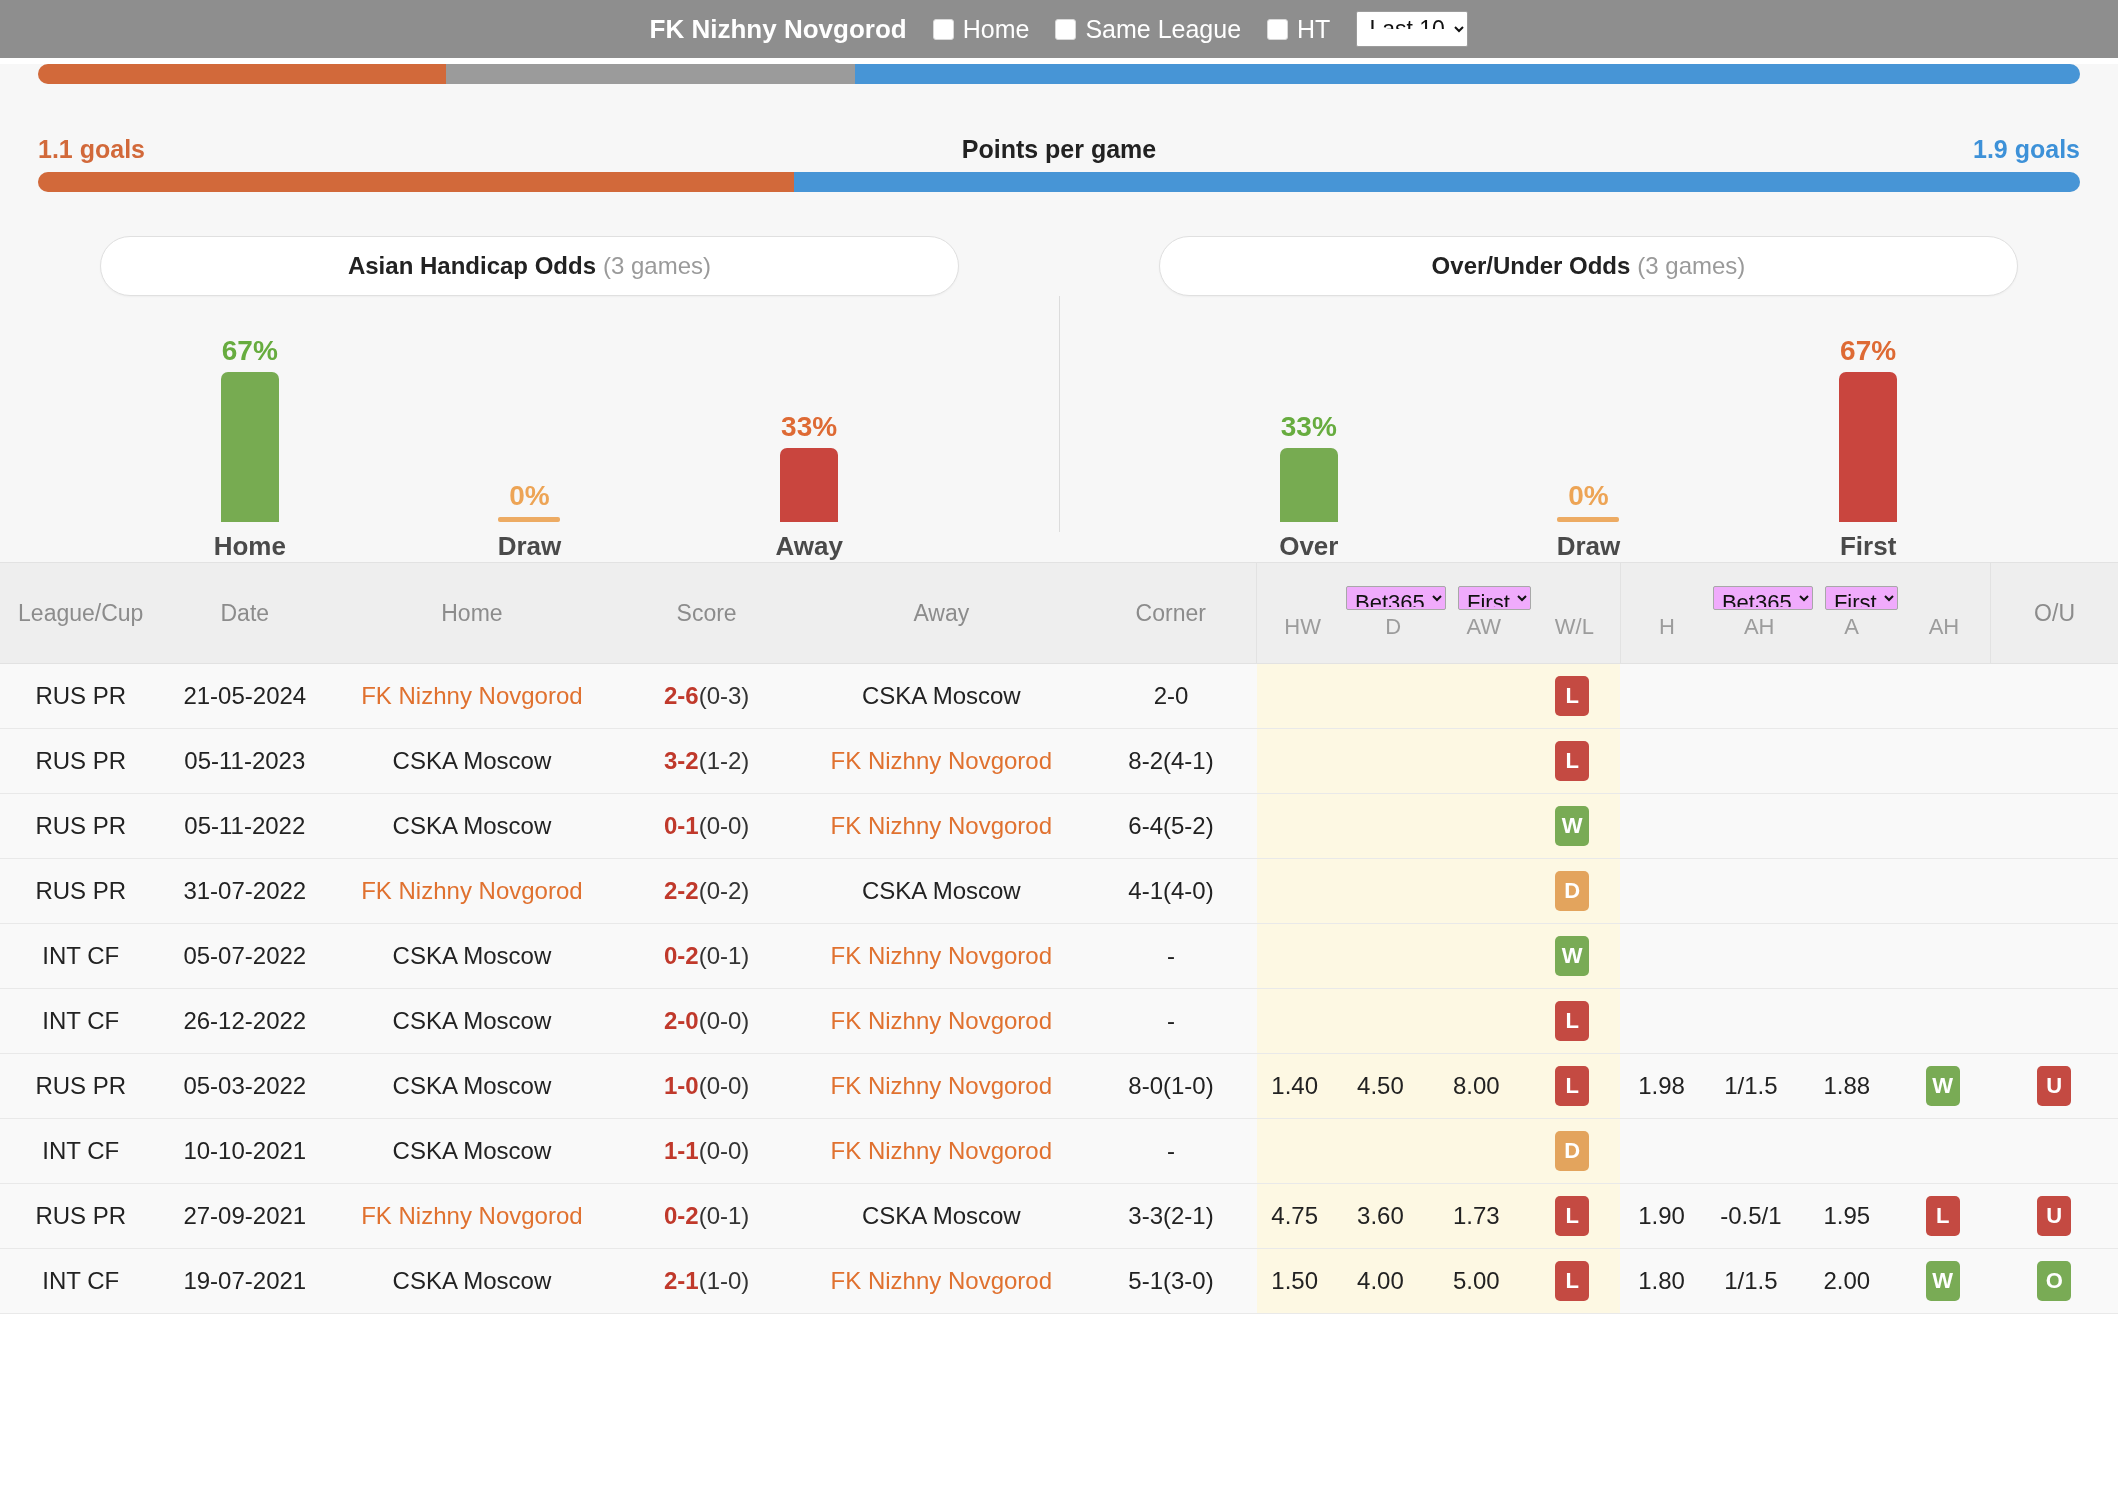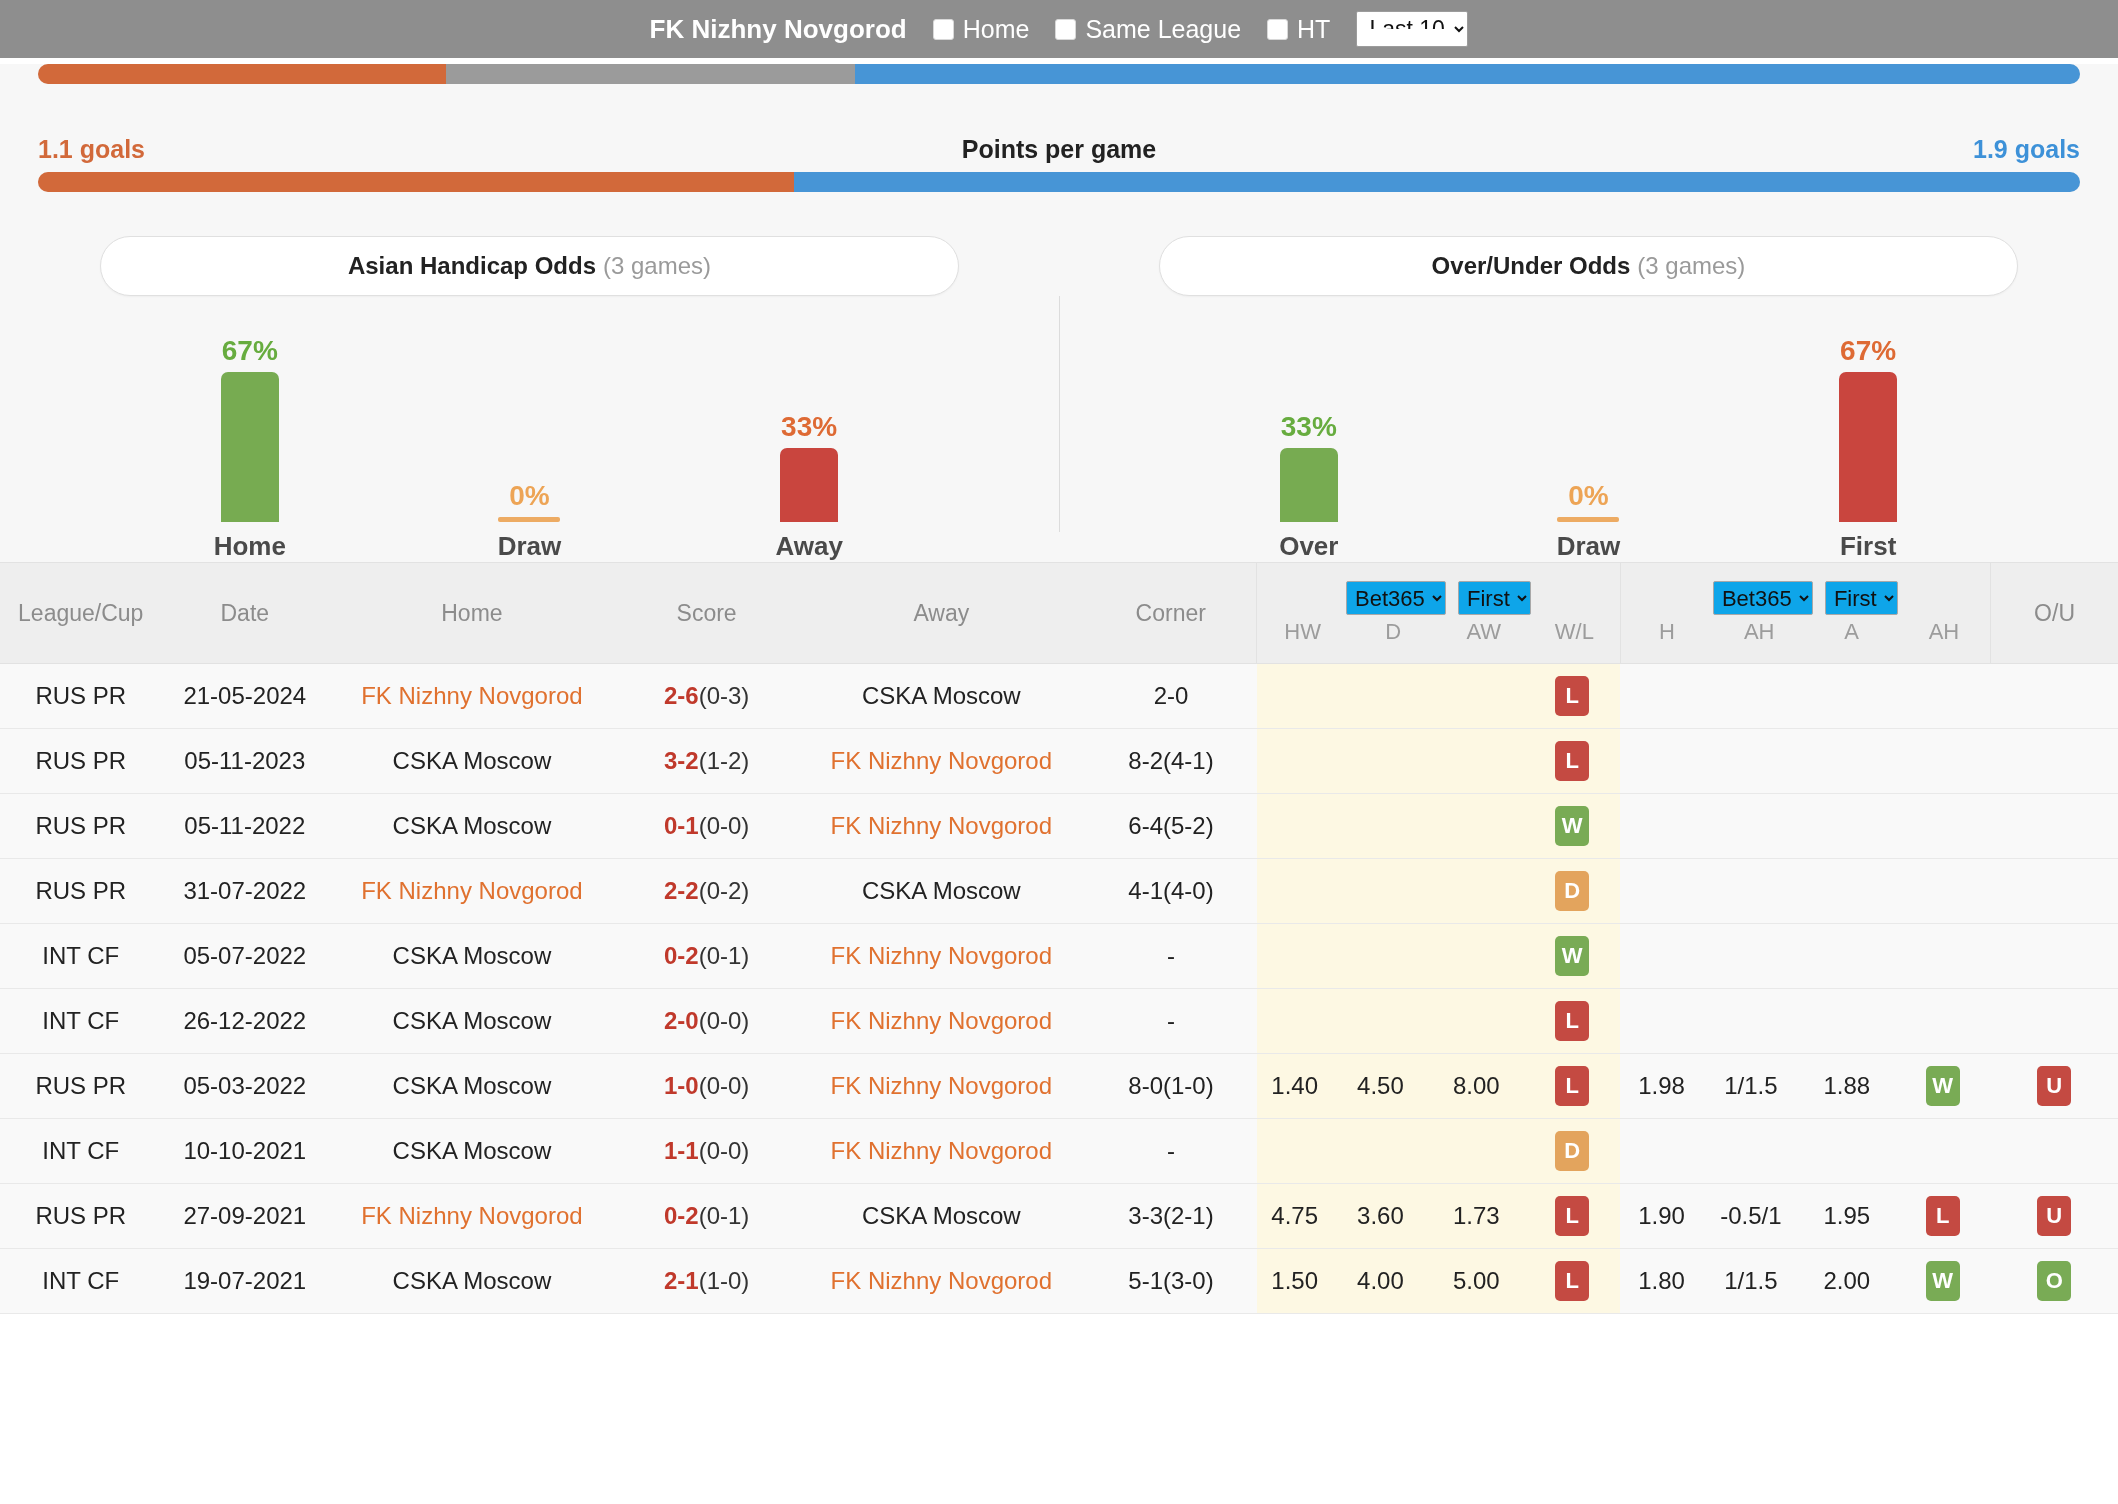--- a/index.html
+++ b/index.html
@@ -148,28 +148,28 @@
     vertical-align: middle;
     padding: 0;
     border-top: 1px solid #e2e2e2;
     border-bottom: 1px solid #e2e2e2;
     height: 100px;
   }
   .grp-cell { padding: 0 !important; }
   .grp-inner { display: flex; flex-direction: column; height: 100px; justify-content: center; }
   .grp-selects { display: flex; justify-content: center; gap: 12px; margin-bottom: 4px; }
   .mini-sel {
-    background: #0ea5e9;
+    background: #f0abfc;
     border: 1px solid #a8a8a8;
     font-size: 22px;
     font-family: "Liberation Sans", sans-serif;
     color: #111;
     border-radius: 2px;
     padding: 2px 4px;
-    height: 34px;
+    height: 24px;
   }
   .grp-subs { display: flex; }
   .grp-subs > div { flex: 1; text-align: center; font-size: 22px; color: #9c9c9c; }
   .sepL { border-left: 1px solid #e2e2e2; }
 
   table.h2h tbody td {
     font-size: 24px;
     color: #222222;
     text-align: center;
     height: 65px;

